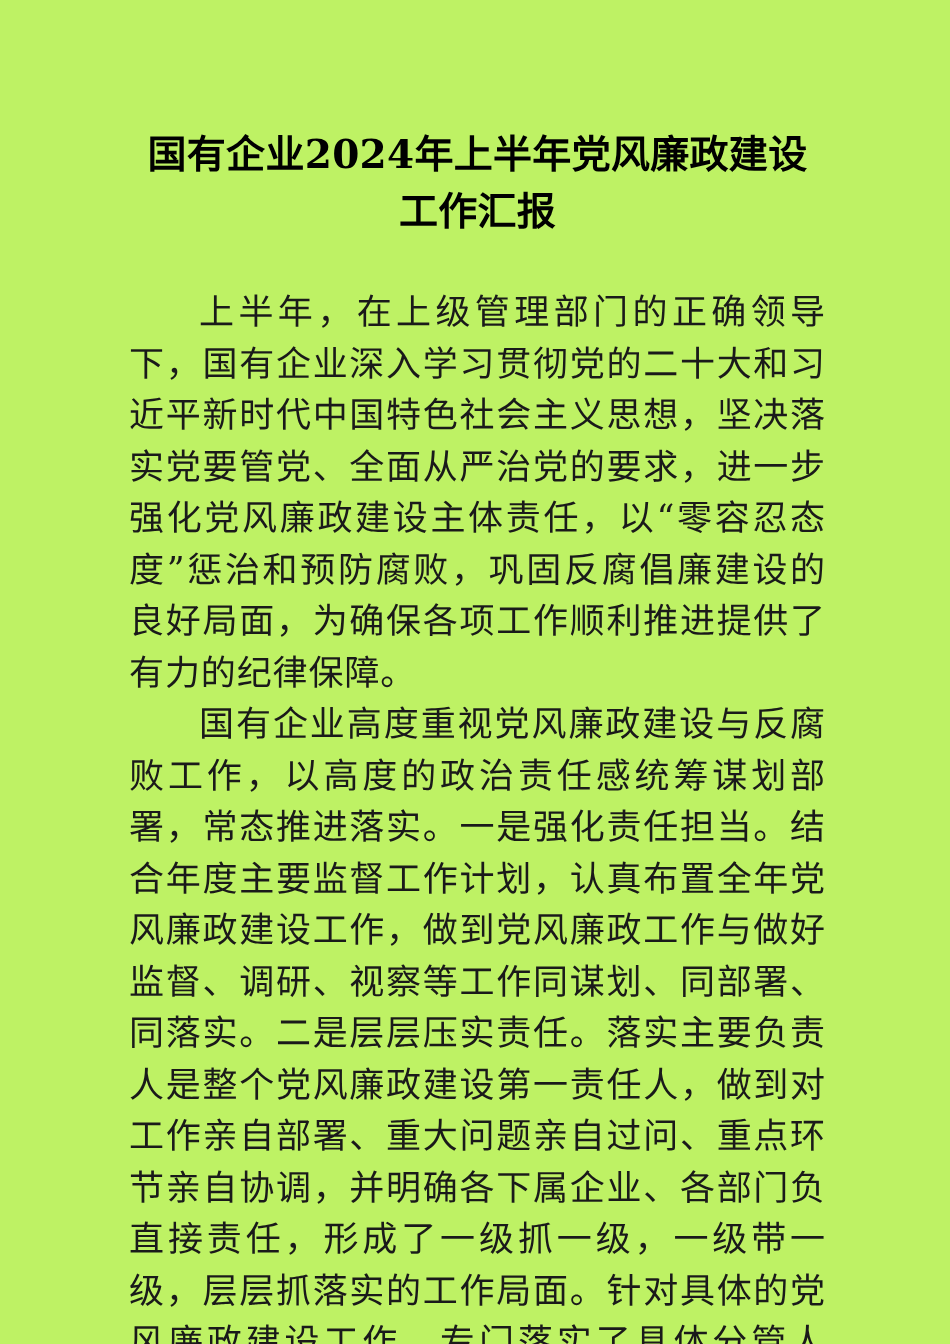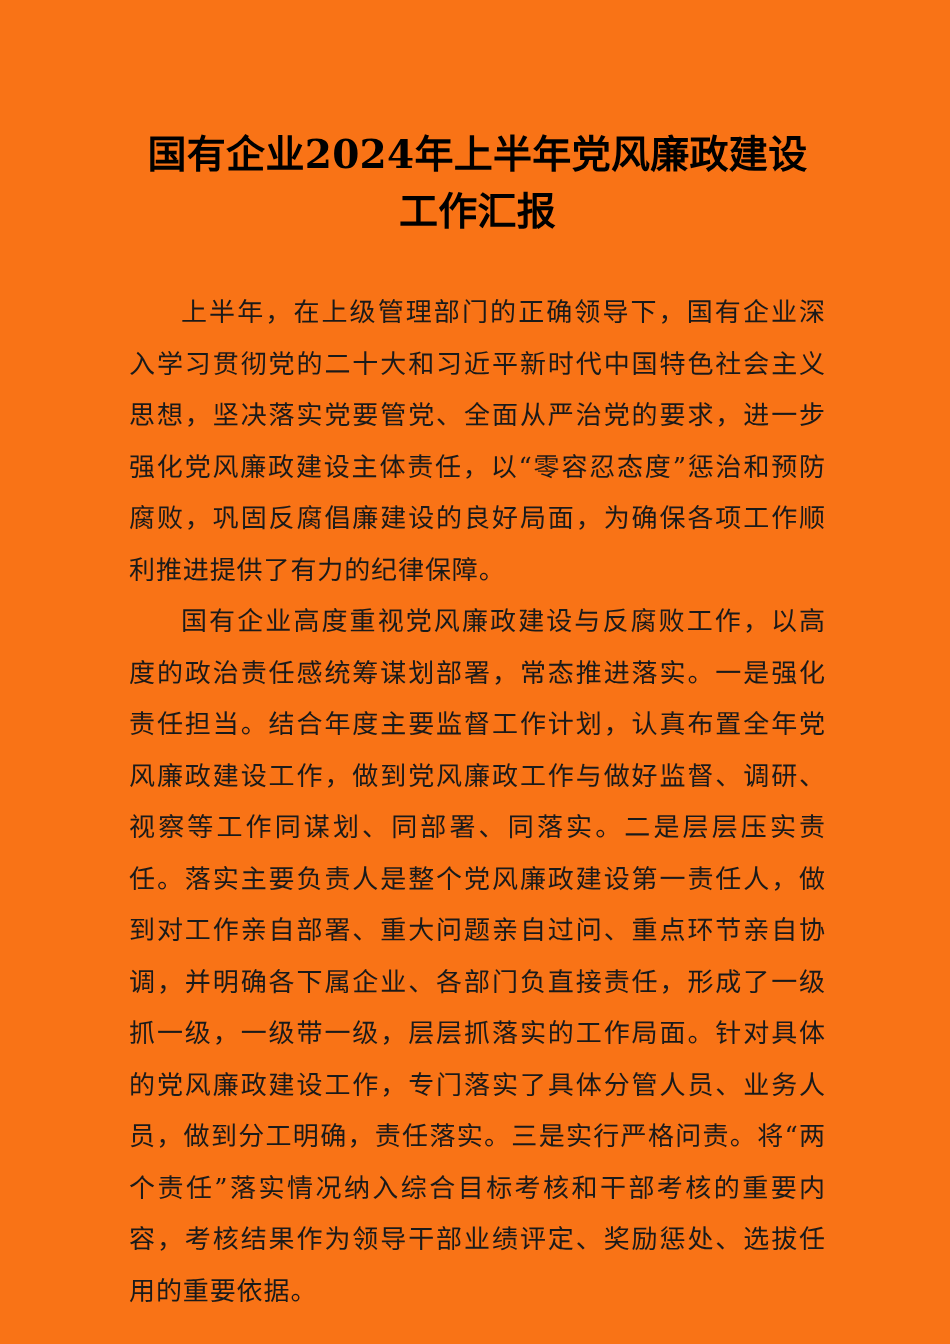--- a/index.html
+++ b/index.html
@@ -6,21 +6,21 @@
   html, body {
     margin: 0;
     padding: 0;
     background: #ffffff;
   }
 
   .page {
     position: relative;
     width: 950px;
     height: 1344px;
-    background: #f97316;
+    background: #bef264;
     overflow: hidden;
     box-sizing: border-box;
   }
 
   .content {
     position: absolute;
     left: 129px;
     top: 0;
     width: 697px;
   }
@@ -38,21 +38,21 @@
     letter-spacing: 0.3px;
     padding-top: 126px;
     word-break: break-all;
   }
 
   
   .para {
     margin: 0;
     padding: 0;
     font-family: "DejaVu Serif", "Liberation Serif", serif;
-    font-size: 26px;
+    font-size: 35px;
     line-height: 51.5px;
     color: #1a1a1a;
     text-align: justify;
     text-justify: inter-ideograph;
     text-indent: 2em;
     letter-spacing: 0.9px;
     word-break: break-all;
   }
 
   .para.first-para {

